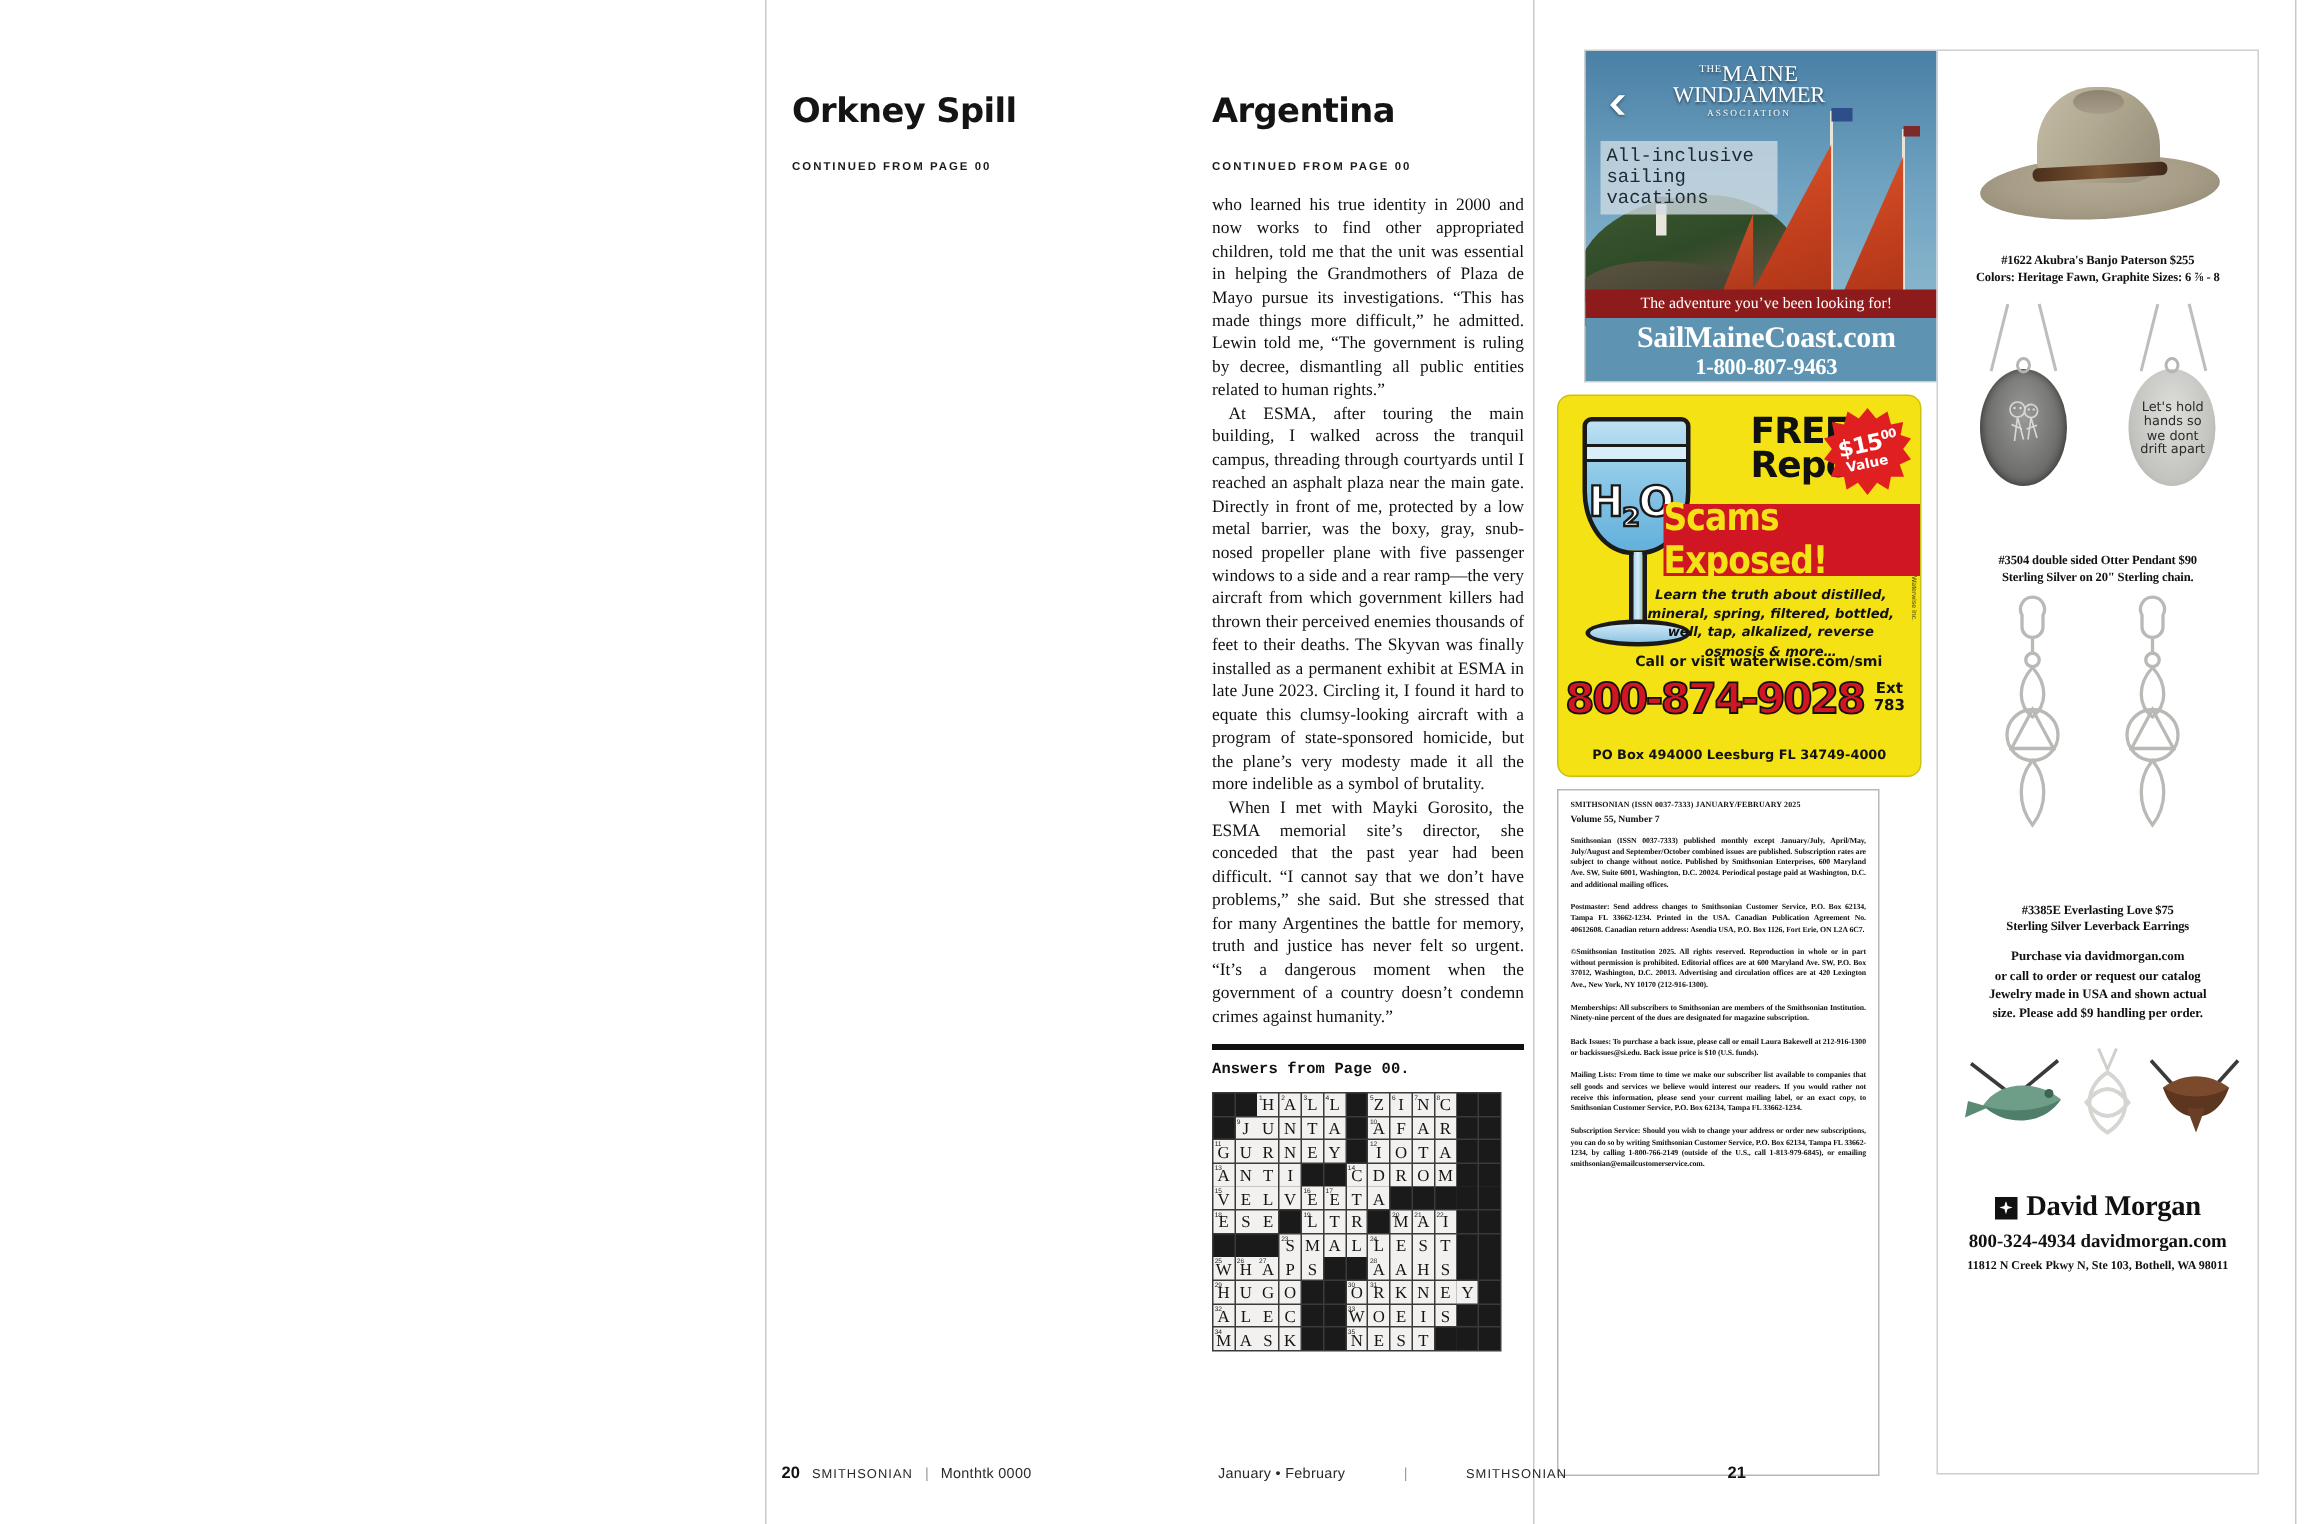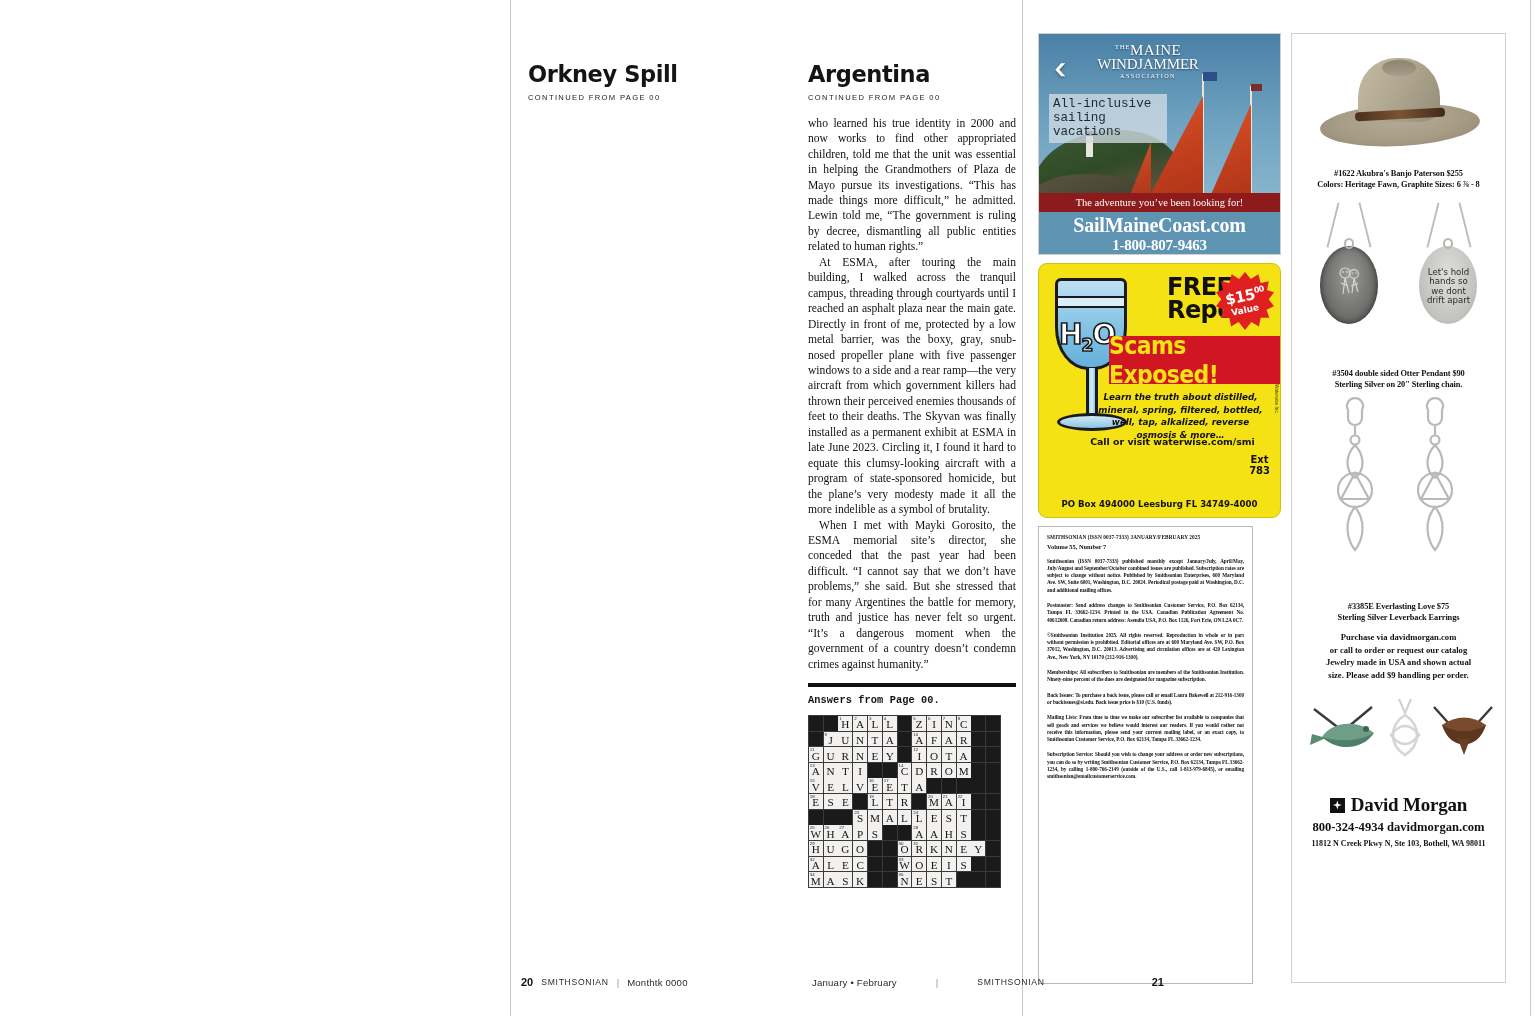--- a/index.html
+++ b/index.html
@@ -21,23 +21,23 @@
 
   .jump-head {
     font-family:"DejaVu Sans", sans-serif;
     font-weight:700;
     font-size:22.5px;
     letter-spacing:-0.4px;
     color:#141414;
     line-height:1.1;
   }
   .jump-sub {
-    margin-top:6px;
+    margin-top:19px;
     font-family:"Liberation Sans", sans-serif;
-    font-weight:400;
+    font-weight:700;
     font-size:7.6px;
     letter-spacing:1.35px;
     color:#1a1a1a;
   }
 
   
   .body-copy {
     margin-top:14px;
     font-family:"Liberation Serif", serif;
     font-size:11.6px;
@@ -88,20 +88,21 @@
     font-size:11.2px; color:#141414;
     padding-top:2px;
   }
 
   
   .adcol-a { position:absolute; left:1038px; top:33px; width:243px; }
   .ad-windjammer {
     position:relative; width:243px; height:222px;
     border:1px solid #d0d0d0; overflow:hidden;
     background:linear-gradient(180deg,#4f86ab 0%,#5e97b8 38%,#6ba4c2 62%,#74a9c6 100%);
+    margin-left:18px;
   }
   .wj-sky { position:absolute; left:0; top:0; right:0; height:160px;
     background:linear-gradient(180deg,#4a80a6 0%,#6fa2c0 55%,#86b4cc 100%); }
   .wj-water { position:absolute; left:0; top:160px; right:0; bottom:0;
     background:linear-gradient(180deg,#5d93b5 0%,#4c82a6 100%); }
   .wj-land {
     position:absolute; left:-6px; top:96px; width:150px; height:82px;
     background:linear-gradient(160deg,#3e5c33 0%,#2f4a27 45%,#54503c 70%,#6c6554 100%);
     border-radius:58% 42% 20% 28% / 70% 58% 34% 26%;
   }
@@ -821,20 +822,21 @@
         <div class="v1"><span>$15</span><sup>00</sup></div>
         <div class="v2">Value</div>
       </div>
 
       <div class="h2o-redband">
         <span class="h2o-scams">Scams Exposed!</span>
       </div>
 
       <div class="h2o-learn">Learn the truth about distilled, mineral, spring, filtered, bottled, well, tap, alkalized, reverse osmosis &amp; more…</div>
       <div class="h2o-call">Call or visit waterwise.com/smi</div>
+      <div class="h2o-phone">800-874-9028</div>
       <div class="h2o-ext">
         <div>Ext</div>
         <div>783</div>
       </div>
       <div class="h2o-po">PO Box 494000 Leesburg FL 34749-4000</div>
       <div class="h2o-side">Waterwise Inc.</div>
     </div>
 
     <div class="ad-masthead">
       <div class="mh-title">SMITHSONIAN (ISSN 0037-7333) JANUARY/FEBRUARY 2025</div>

